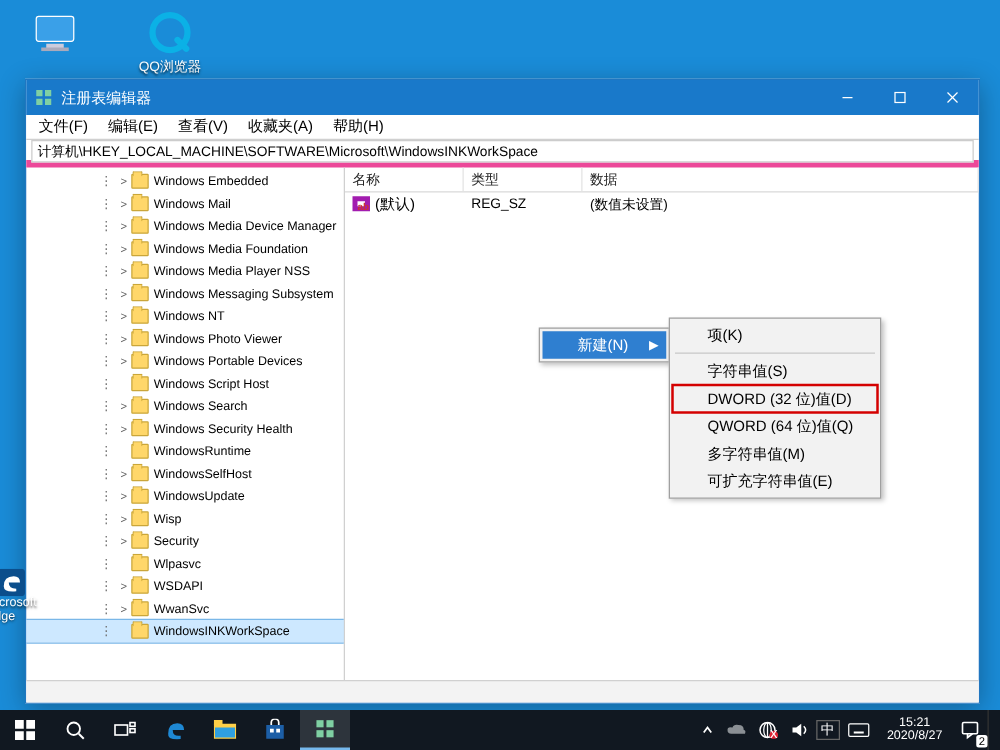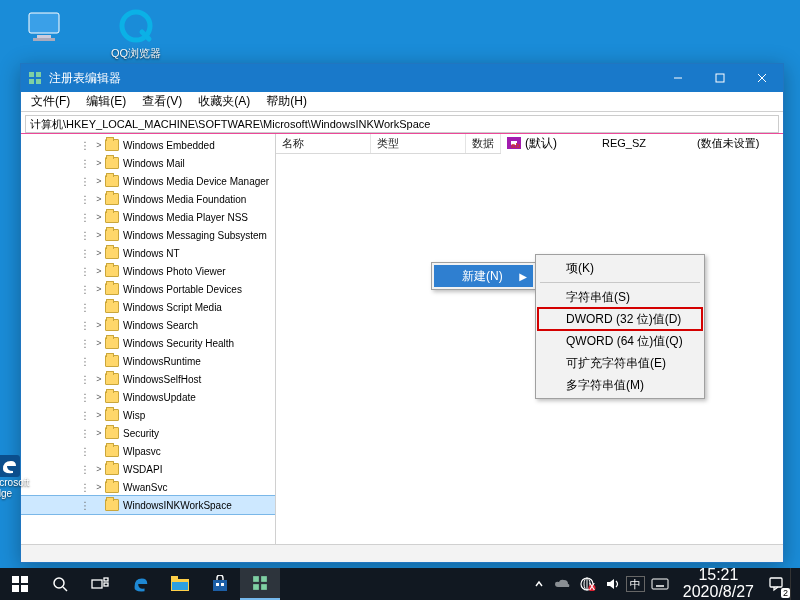--- a/index.html
+++ b/index.html
@@ -17,35 +17,35 @@
 
 .window { position: absolute; left: 20px; top: 63px; width: 764px; height: 500px; background: #fff; border: 1px solid #2076c0; display: flex; flex-direction: column; box-shadow: 0 4px 20px rgba(0,0,0,.3); }
 .titlebar { height: 28px; background: #1979ca; display: flex; align-items: center; color: #fff; padding: 0 0 0 6px; }
 .titlebar .ti-icon { width: 16px; height: 16px; margin-right: 6px; display:flex; align-items:center; justify-content:center; }
 .titlebar .ti-title { flex: 1; font-size: 12px; }
 .titlebar .win-btn { width: 42px; height: 28px; display: flex; align-items: center; justify-content: center; cursor: pointer; }
 
 .menubar { height: 20px; background: #fff; border-bottom: 1px solid #d0d0d0; display: flex; align-items: center; padding-left: 2px; }
 .menubar .mi { padding: 2px 8px; cursor: pointer; }
 
-.addrbar { height: 22px; background: #fff; border-bottom: 1px solid #ec4899; display: flex; align-items: flex-end; padding: 0 4px; }
+.addrbar { height: 22px; background: #fff; border-bottom: 6px solid #ec4899; display: flex; align-items: flex-start; padding: 0 4px; }
 .addrbar input { flex: 1; border: 1px solid #ccc; height: 18px; padding: 0 4px; font-size: 11px; }
 
 .content { flex: 1; display: flex; min-height: 0; }
 .tree { width: 255px; border-right: 1px solid #d0d0d0; overflow: auto; padding: 2px 0; }
 .tree-row { display: flex; align-items: center; height: 18px; padding-left: 4px; white-space: nowrap; cursor: pointer; }
 .tree-row.selected { background: #cde8ff; outline: 1px solid #7ab7e8; }
 .spacer { display:inline-block; }
 .guide { display:inline-block; width: 16px; text-align: center; color: #6e6e6e; font-size: 10px; }
 .exp { display:inline-block; width: 12px; text-align: center; color: #5b5b5b; font-size: 9px; }
 .folder { width: 14px; height: 12px; background: #ffd76a; border: 1px solid #caa63a; border-radius: 1px; margin-right: 4px; position: relative; display:inline-block; }
 .folder::before { content:""; position:absolute; top:-3px; left:0; width:6px; height:3px; background:#ffd76a; border:1px solid #caa63a; border-bottom:none; border-radius:1px 1px 0 0; }
 .tlabel { font-size: 10px; }
 
-.list { flex: 1; display: flex; flex-direction: row; position: relative; }
+.list { flex: 1; display: flex; flex-direction: column; position: relative; }
 .list-head { height: 20px; display: flex; border-bottom: 1px solid #d9d9d9; }
 .list-head .lh { padding: 2px 6px; border-right: 1px solid #e4e4e4; font-size: 11px; color: #222; }
 .lh.c0 { width: 95px; } .lh.c1 { width: 95px; } .lh.c2 { flex: 1; }
 .list-body { flex: 1; overflow: auto; }
 .list-row { height: 18px; display: flex; align-items: center; }
 .list-row .cell { padding: 0 6px; font-size: 11px; display: flex; align-items: center; gap: 4px; }
 .cell.c0 { width: 95px; } .cell.c1 { width: 95px; } .cell.c2 { flex: 1; }
 .ab-icon { width: 14px; height: 12px; background: #fff; border:4px solid #a21caf; color:#c33; font-size:8px; line-height:10px; text-align:center; font-weight:bold; }
 
 .statusbar { height: 18px; border-top: 1px solid #d0d0d0; background: #f3f3f3; }
@@ -57,21 +57,21 @@
 .ctx .ci .arrow { position:absolute; right:6px; font-size:10px; }
 .redbox { outline: 2px solid #d40000; outline-offset: -1px; }
 
 
 .taskbar { position: absolute; left: 0; right: 0; bottom: 0; height: 32px; background: #111821; display: flex; align-items: center; color: #fff; }
 .tb-btn { width: 40px; height: 32px; display: flex; align-items: center; justify-content: center; cursor: pointer; }
 .tb-btn.active { background: rgba(255,255,255,.12); border-bottom: 2px solid #76b9ed; }
 .tray { margin-left: auto; display: flex; align-items: center; height: 100%; padding-right: 4px; gap: 2px; }
 .tray .tr { padding: 0 4px; font-size: 11px; display: flex; align-items: center; height: 100%; cursor: pointer; }
 .tray .clock { display: flex; flex-direction: column; align-items: center; justify-content: center; line-height: 1.05; padding: 0 8px; }
-.tray .clock div { font-size: 16px; }
+.tray .clock div { font-size: 10px; }
 .showdesk { width: 6px; height: 32px; border-left: 1px solid #333; cursor: pointer; }
 
 svg { display:block; }
 </style>
 </head>
 <body>
 
 <div class="desktop-icon" style="left:14px; top:8px;gap:38px;">
   <div class="di-img">
     <svg width="34" height="30" viewBox="0 0 34 30">
@@ -196,21 +196,21 @@
           <span class="guide">⋮</span>
           <span class="exp">&gt;</span>
           <span class="folder"></span>
           <span class="tlabel">Windows Portable Devices</span>
         </div>
         <div class="tree-row">
           <span class="spacer" style="width: 52px;"></span>
           <span class="guide">⋮</span>
           <span class="exp"></span>
           <span class="folder"></span>
-          <span class="tlabel">Windows Script Media</span>
+          <span class="tlabel">Windows Script Host</span>
         </div>
         <div class="tree-row">
           <span class="spacer" style="width: 52px;"></span>
           <span class="guide">⋮</span>
           <span class="exp">&gt;</span>
           <span class="folder"></span>
           <span class="tlabel">Windows Search</span>
         </div>
         <div class="tree-row">
           <span class="spacer" style="width: 52px;"></span>
@@ -306,22 +306,22 @@
           <span class="arrow">▶</span>
         </div>
       </div>
 
       <div class="ctx" id="submenu" style="left:259px; top:120px; width:170px;">
           <div class="ci">项(K)</div>
           <div style="height: 1px; background: rgb(200, 200, 200); margin: 3px 2px;"></div>
           <div class="ci">字符串值(S)</div>
           <div class="ci redbox">DWORD (32 位)值(D)</div>
           <div class="ci">QWORD (64 位)值(Q)</div>
+          <div class="ci">多字符串值(M)</div>
           <div class="ci">可扩充字符串值(E)</div>
-          <div class="ci">多字符串值(M)</div>
         </div>
     </div>
   </div>
 
   <div class="statusbar"></div>
 </div>
 
 <div class="left-icon" style="top:455px;">
   <svg width="22" height="22" viewBox="0 0 22 22">
       <rect width="22" height="22" rx="3" fill="#0b4e8c"></rect>

